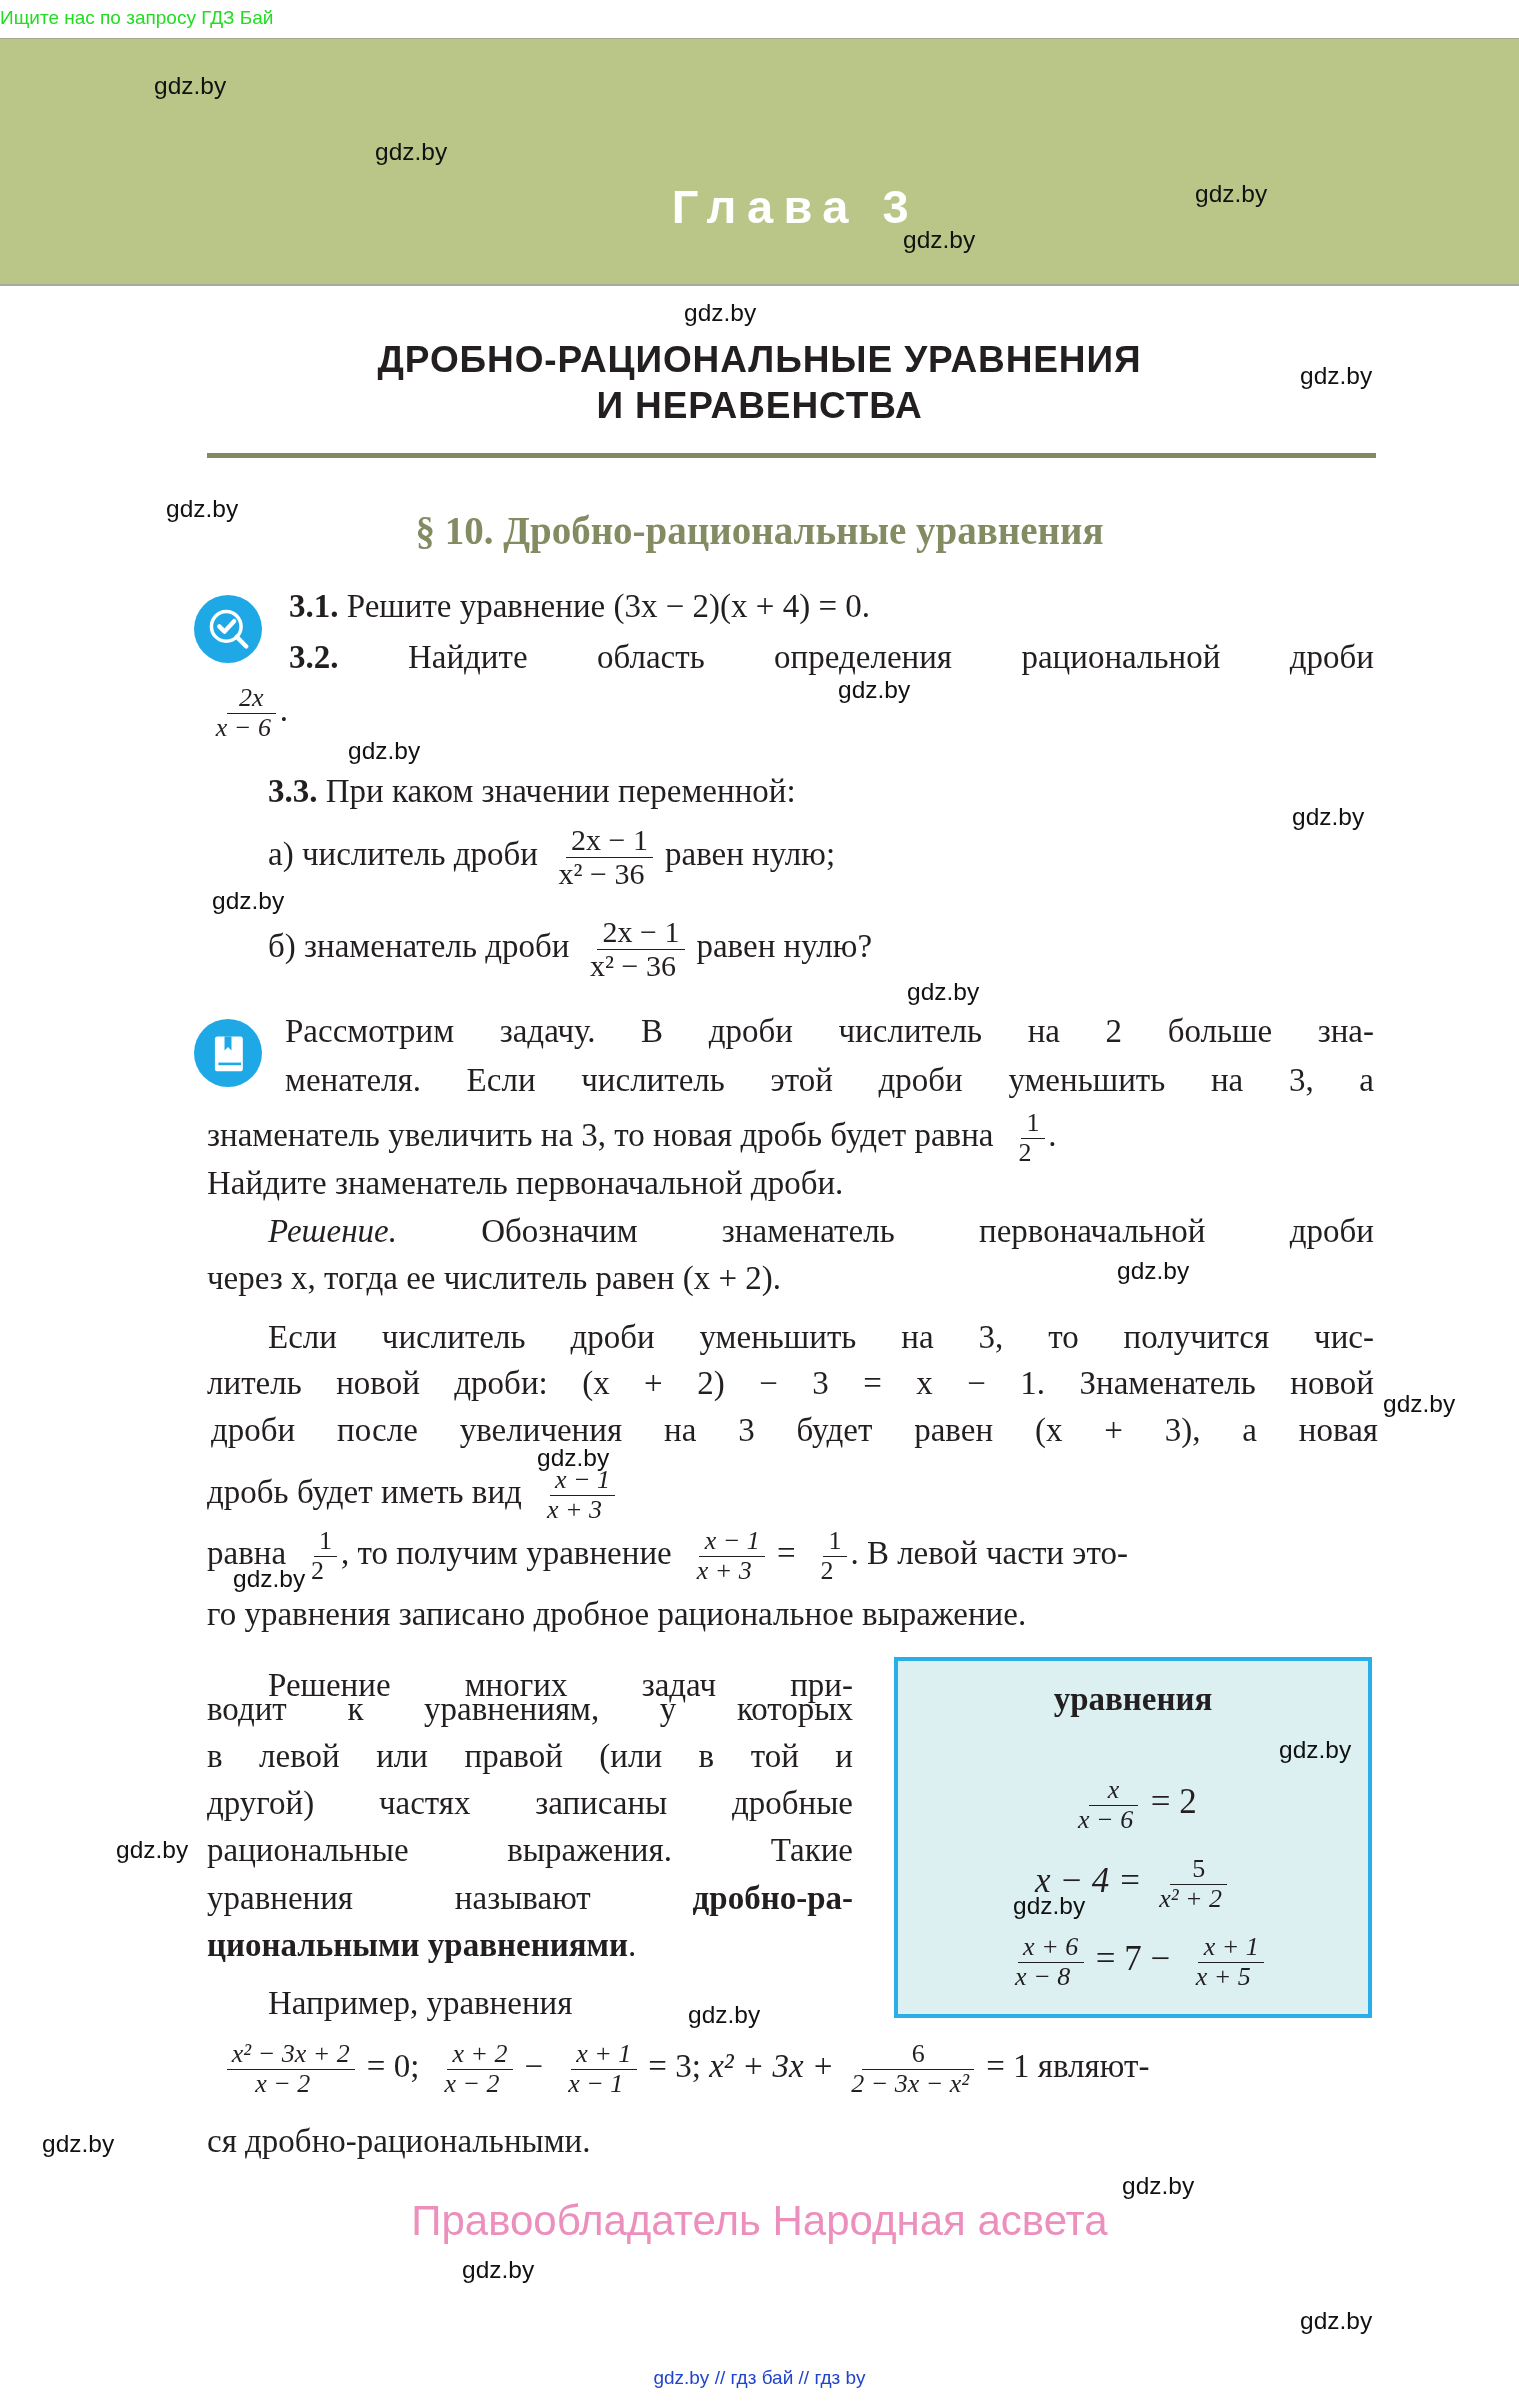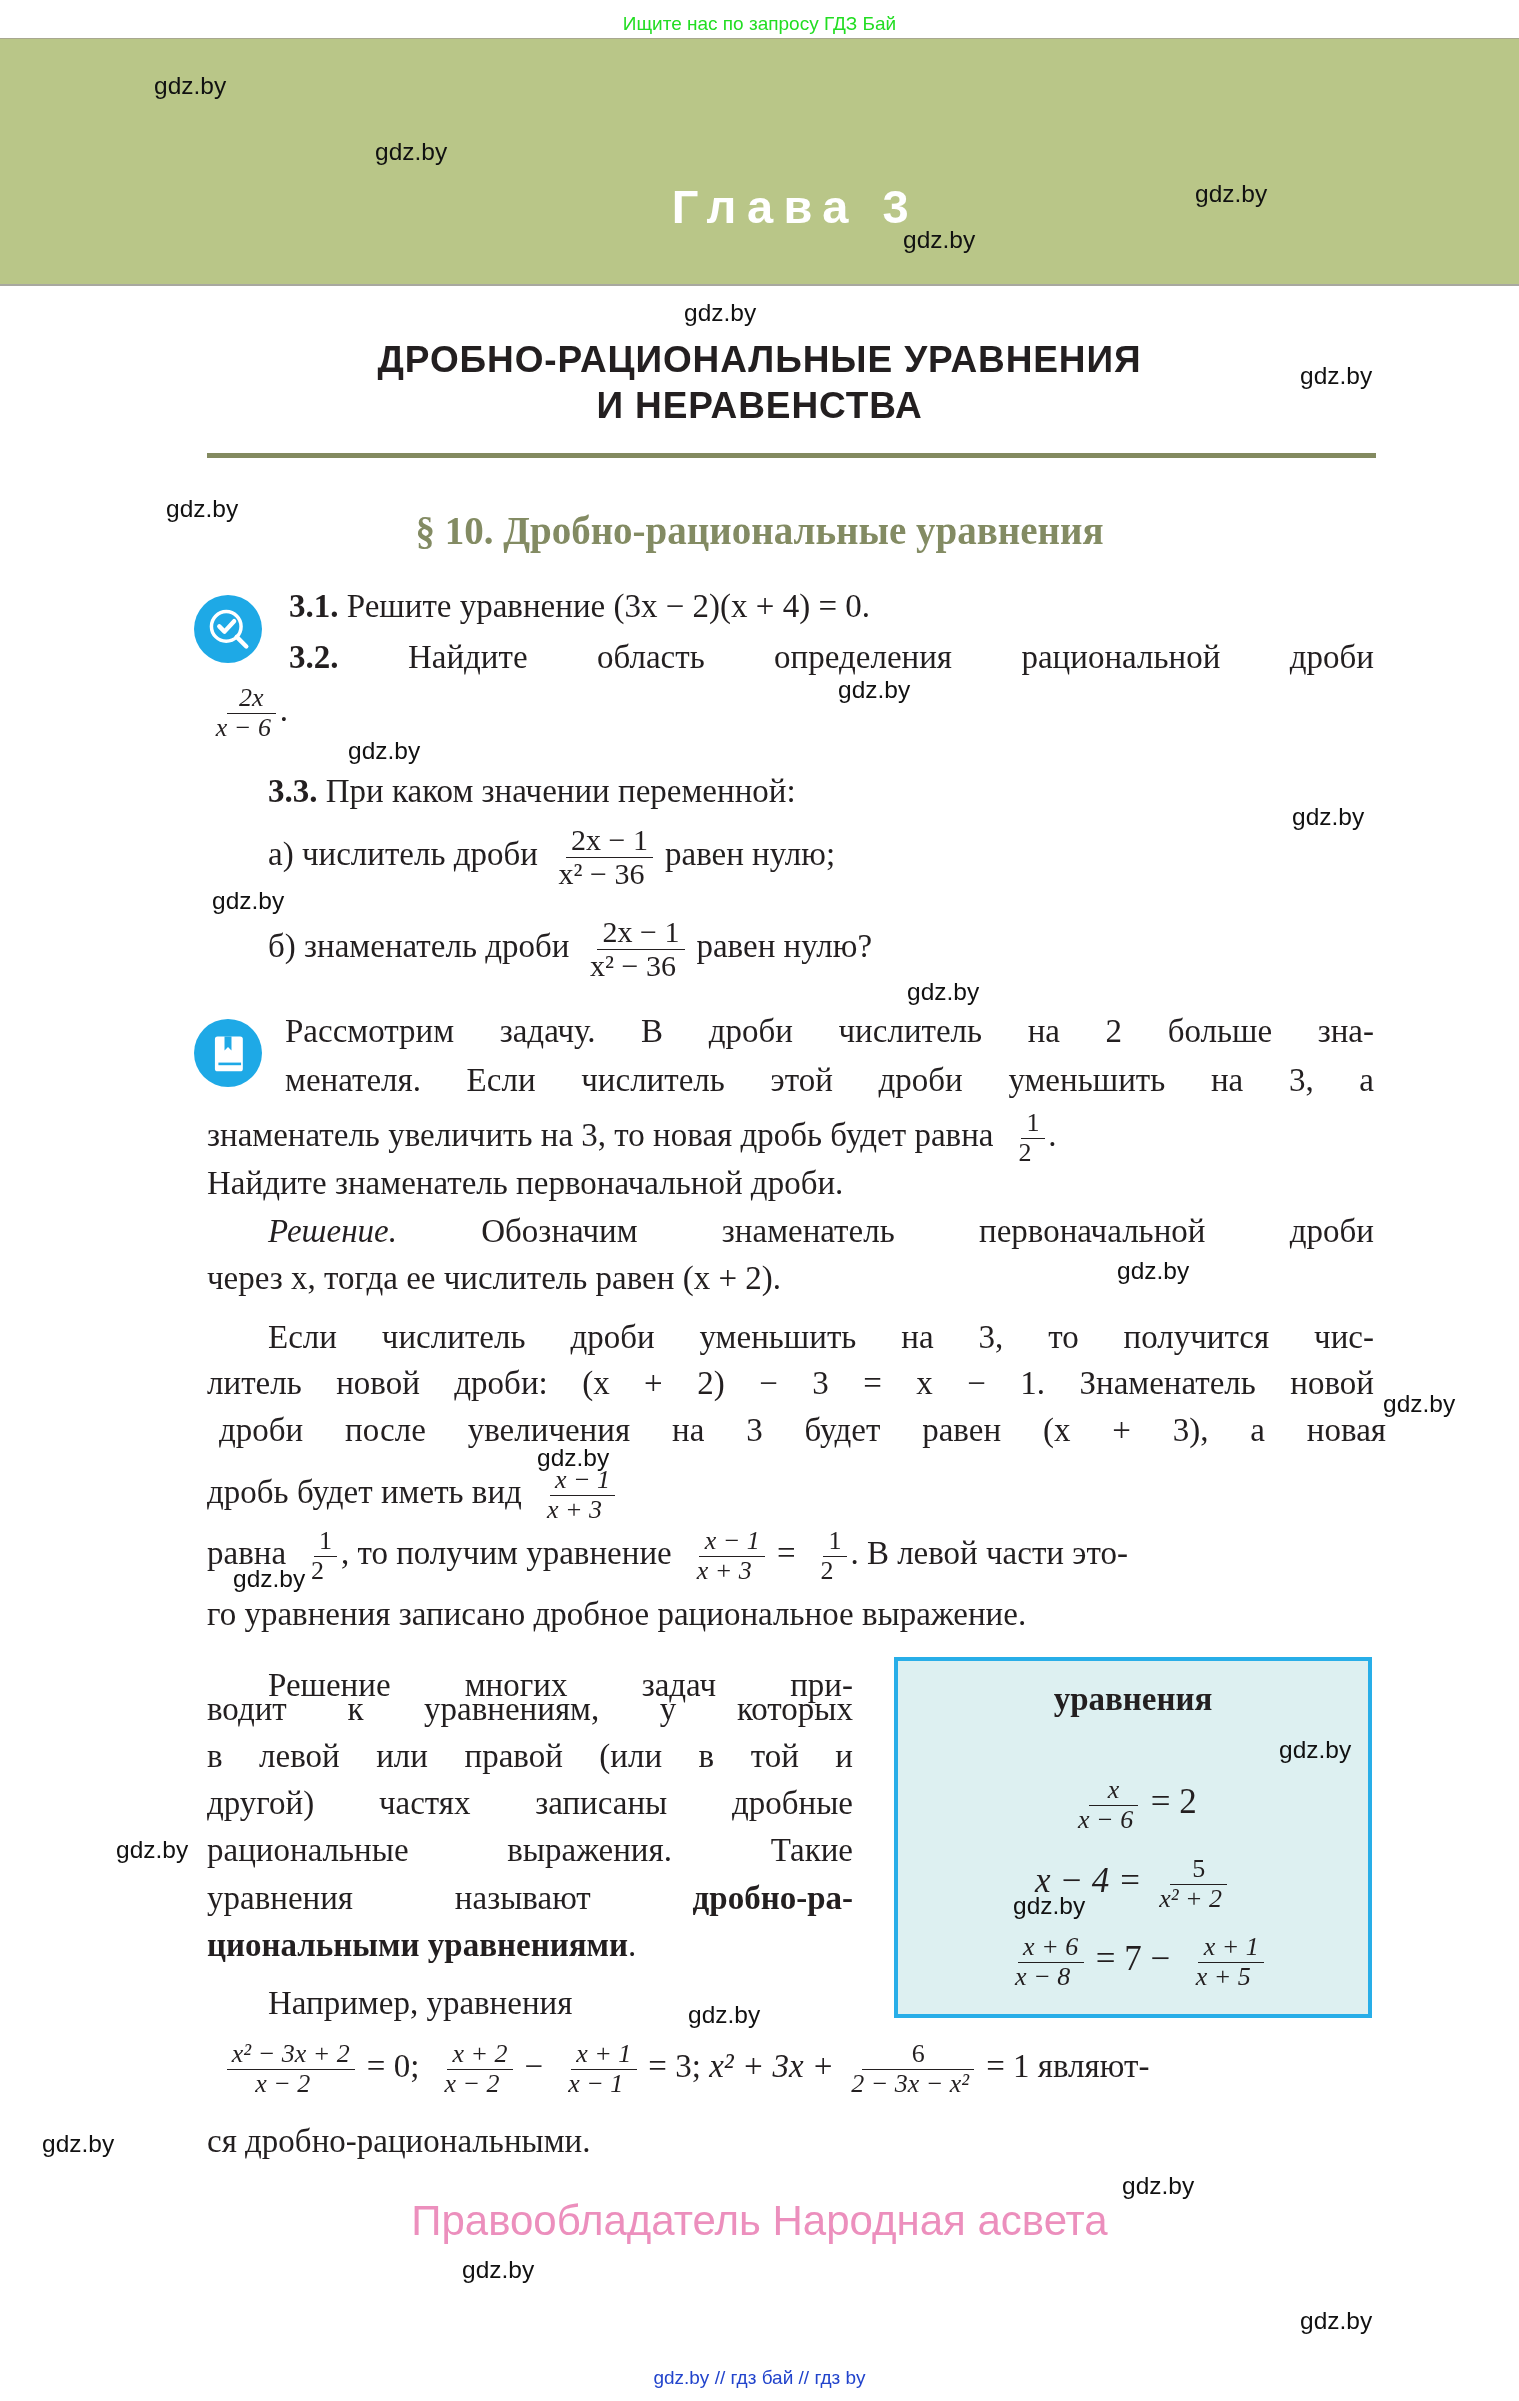--- a/index.html
+++ b/index.html
@@ -1,20 +1,20 @@
 <!DOCTYPE html>
 <html style="font-size:14px"><head>
 <meta charset="utf-8">
 <style>
   html, body { margin: 0; padding: 0; background: #ffffff; }
   body { width: 1519px; height: 2401px; position: relative; overflow: hidden;
          font-family: "Liberation Serif", "DejaVu Serif", serif; color: #231f20; }
 
-  .top-banner { position: absolute; left: 0; top: 6px; width: 1519px; height: 35px;
-                text-align: center; font-family: "Liberation Sans", sans-serif;
+  .top-banner { position: absolute; left: 0; top: 0; width: 1519px; height: 35px;
+                text-align: left; font-family: "Liberation Sans", sans-serif;
                 font-size: 19px; color: #22dd22; line-height: 35px; }
 
   .chapter-band { position: absolute; left: 0; top: 38px; width: 1519px; height: 245px;
                   background: #b9c688; border-top: 1.8px solid #a8a890; border-bottom: 2.6px solid #a8a8a0; }
   .chapter-label { position: absolute; left: 0; width: 1519px; top: 179px; text-align: center;
                    font-family: "Liberation Sans", sans-serif; font-weight: bold; font-size: 47px;
                    color: #ffffff; letter-spacing: 10.5px; padding-left: 36px; }
 
   .chapter-title { position: absolute; left: 0; width: 1519px; top: 337px; text-align: center;
                    font-family: "Liberation Sans", sans-serif; font-weight: bold; font-size: 37px;
@@ -117,21 +117,21 @@
   <span class="frac"><span class="num">1</span><span class="den">2</span></span>.
 </div>
 <div class="txt" style="left:207px;top:1160px;">Найдите знаменатель первоначальной дроби.</div>
 
 <div class="txt justify" style="left:268px;top:1208px;width:1106px;">
   <span class="it">Решение.</span> <span>Обозначим знаменатель первоначальной дроби</span>
 </div>
 <div class="txt" style="left:207px;top:1255px;">через x, тогда ее числитель равен (x + 2).</div>
 <div class="txt justify" style="left:268px;top:1314px;width:1106px;">Если числитель дроби уменьшить на 3, то получится чис-</div>
 <div class="txt justify" style="left:207px;top:1360px;width:1167px;">литель новой дроби: (x + 2) − 3 = x − 1. Знаменатель новой</div>
-<div class="txt justify" style="left:219px;top:1407px;width:1167px;">дроби после увеличения на 3 будет равен (x + 3), а новая</div>
+<div class="txt justify" style="left:211px;top:1407px;width:1167px;">дроби после увеличения на 3 будет равен (x + 3), а новая</div>
 <div class="txt" style="left:207px;top:1465px;">
   <span>дробь будет иметь вид</span>
   <span class="frac"><span class="num it">x − 1</span><span class="den it">x + 3</span></span>
 </div>
 <div class="txt" style="left:207px;top:1526px;">
   <span>равна</span>
   <span class="frac"><span class="num">1</span><span class="den">2</span></span><span>, то получим уравнение</span>
   <span class="frac"><span class="num it">x − 1</span><span class="den it">x + 3</span></span>
   <span>=</span>
   <span class="frac"><span class="num">1</span><span class="den">2</span></span><span>. В левой части это-</span>

